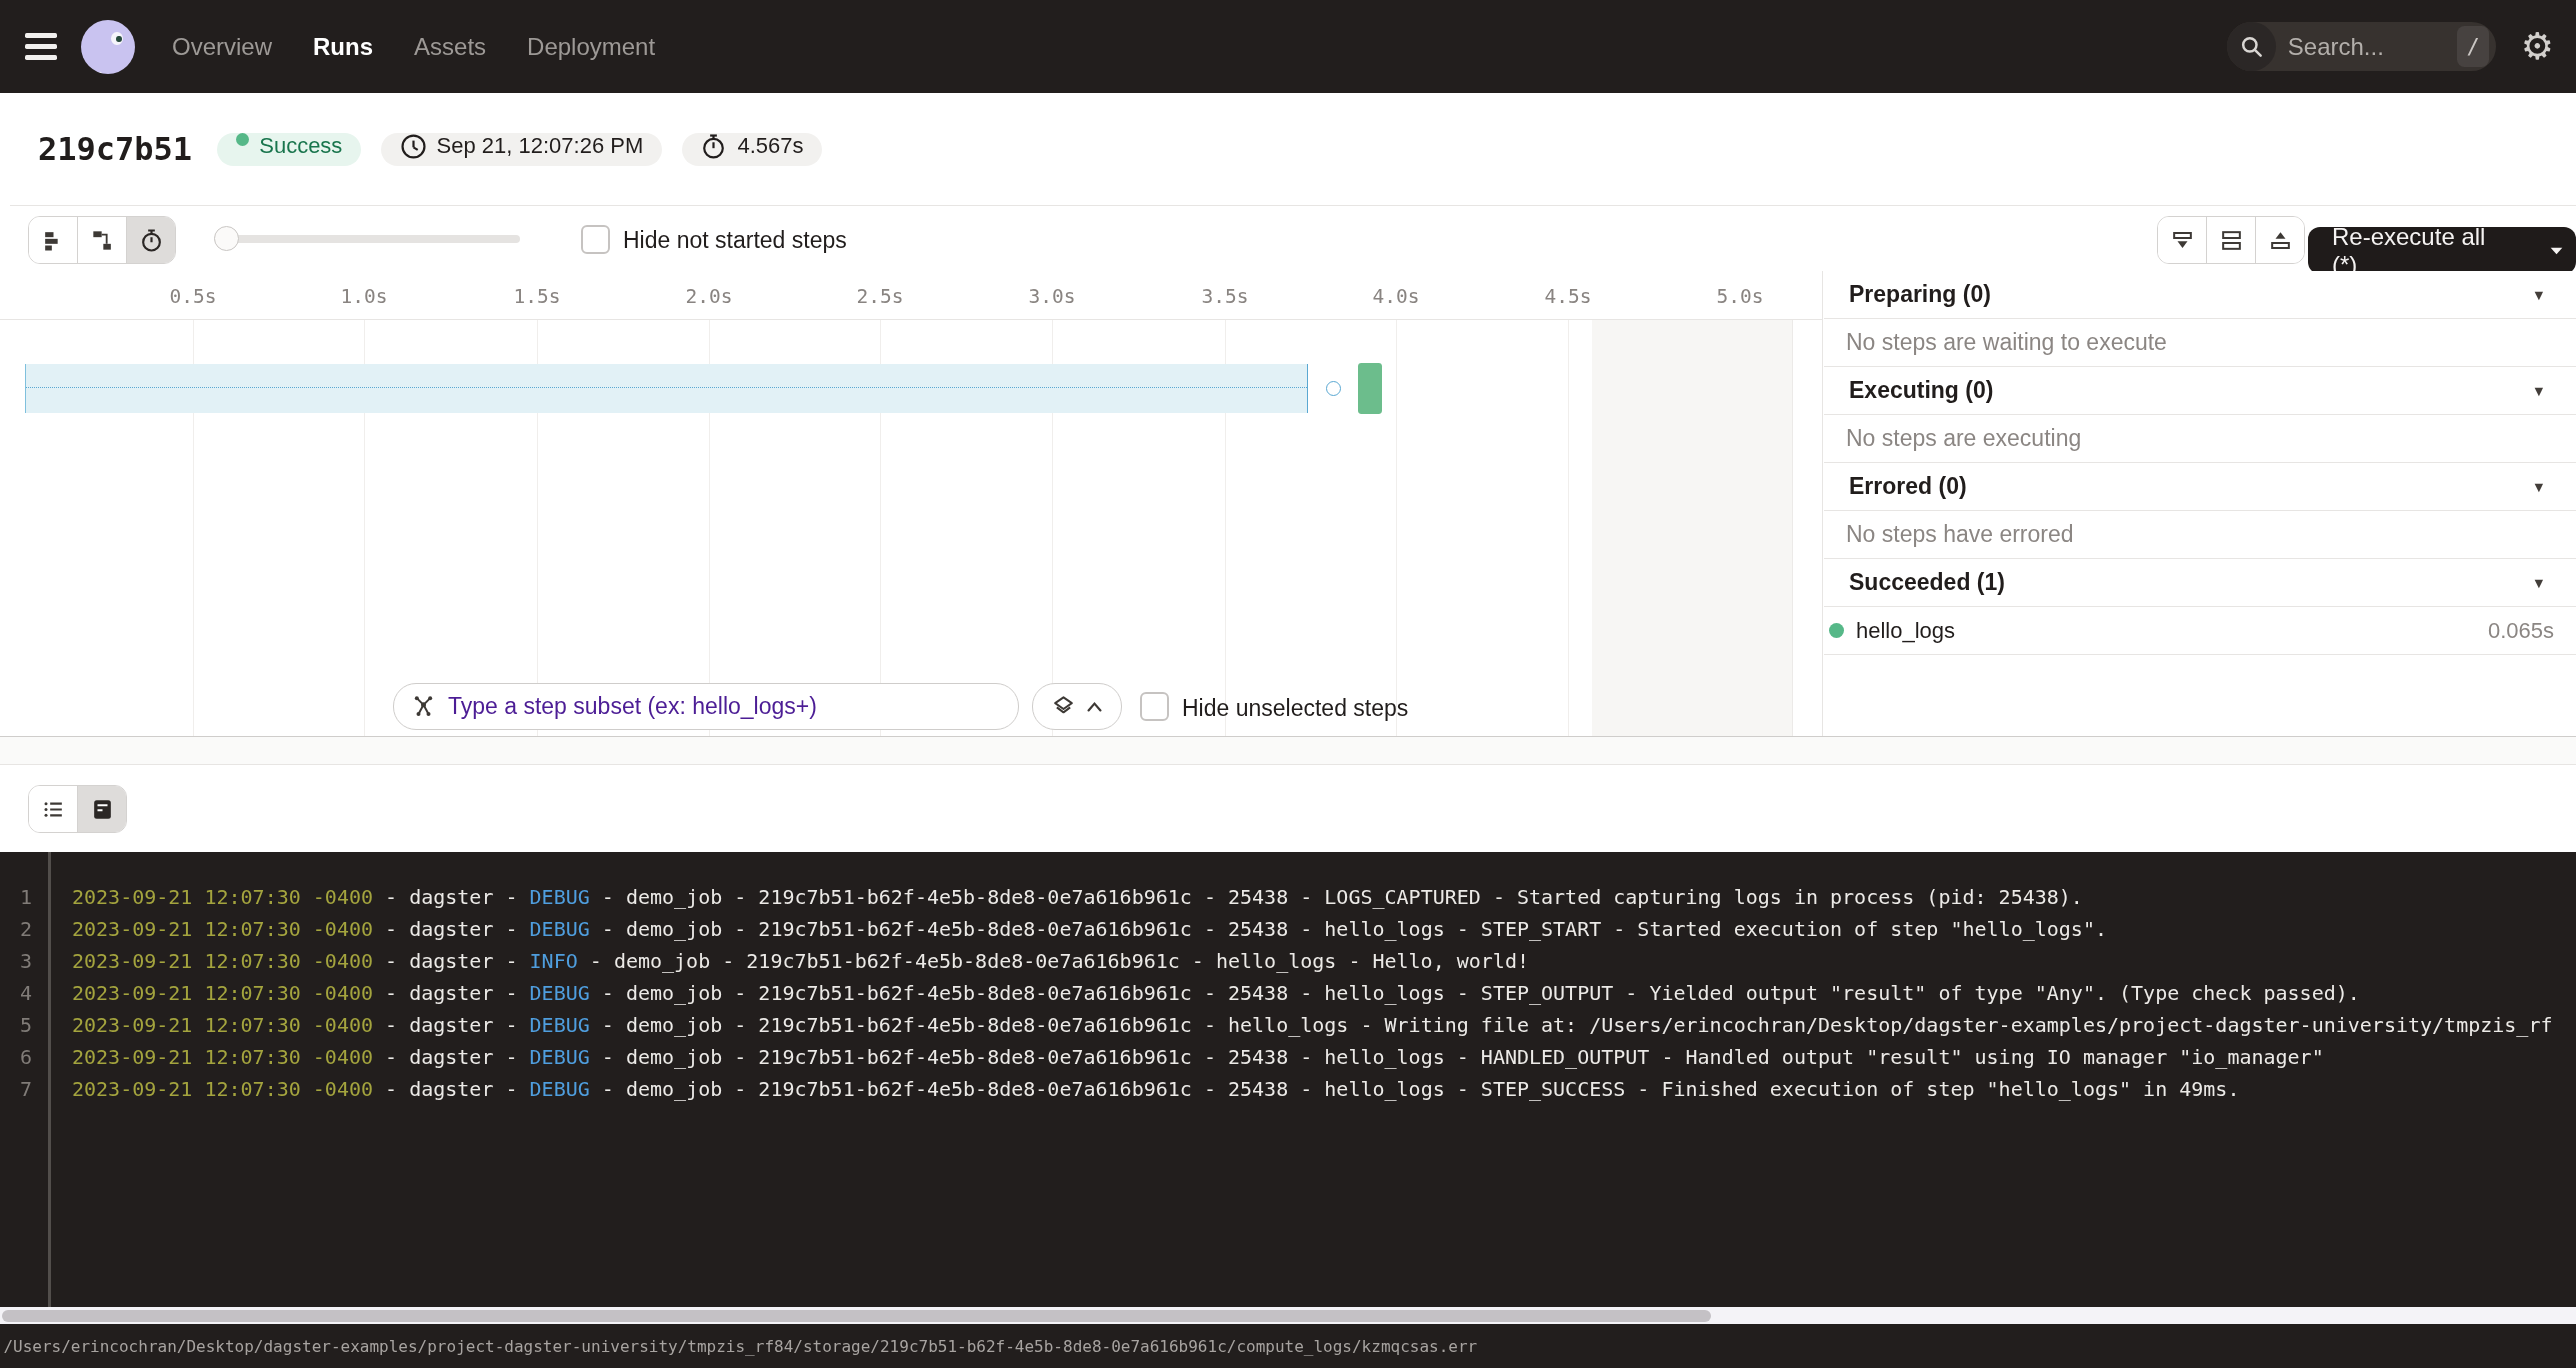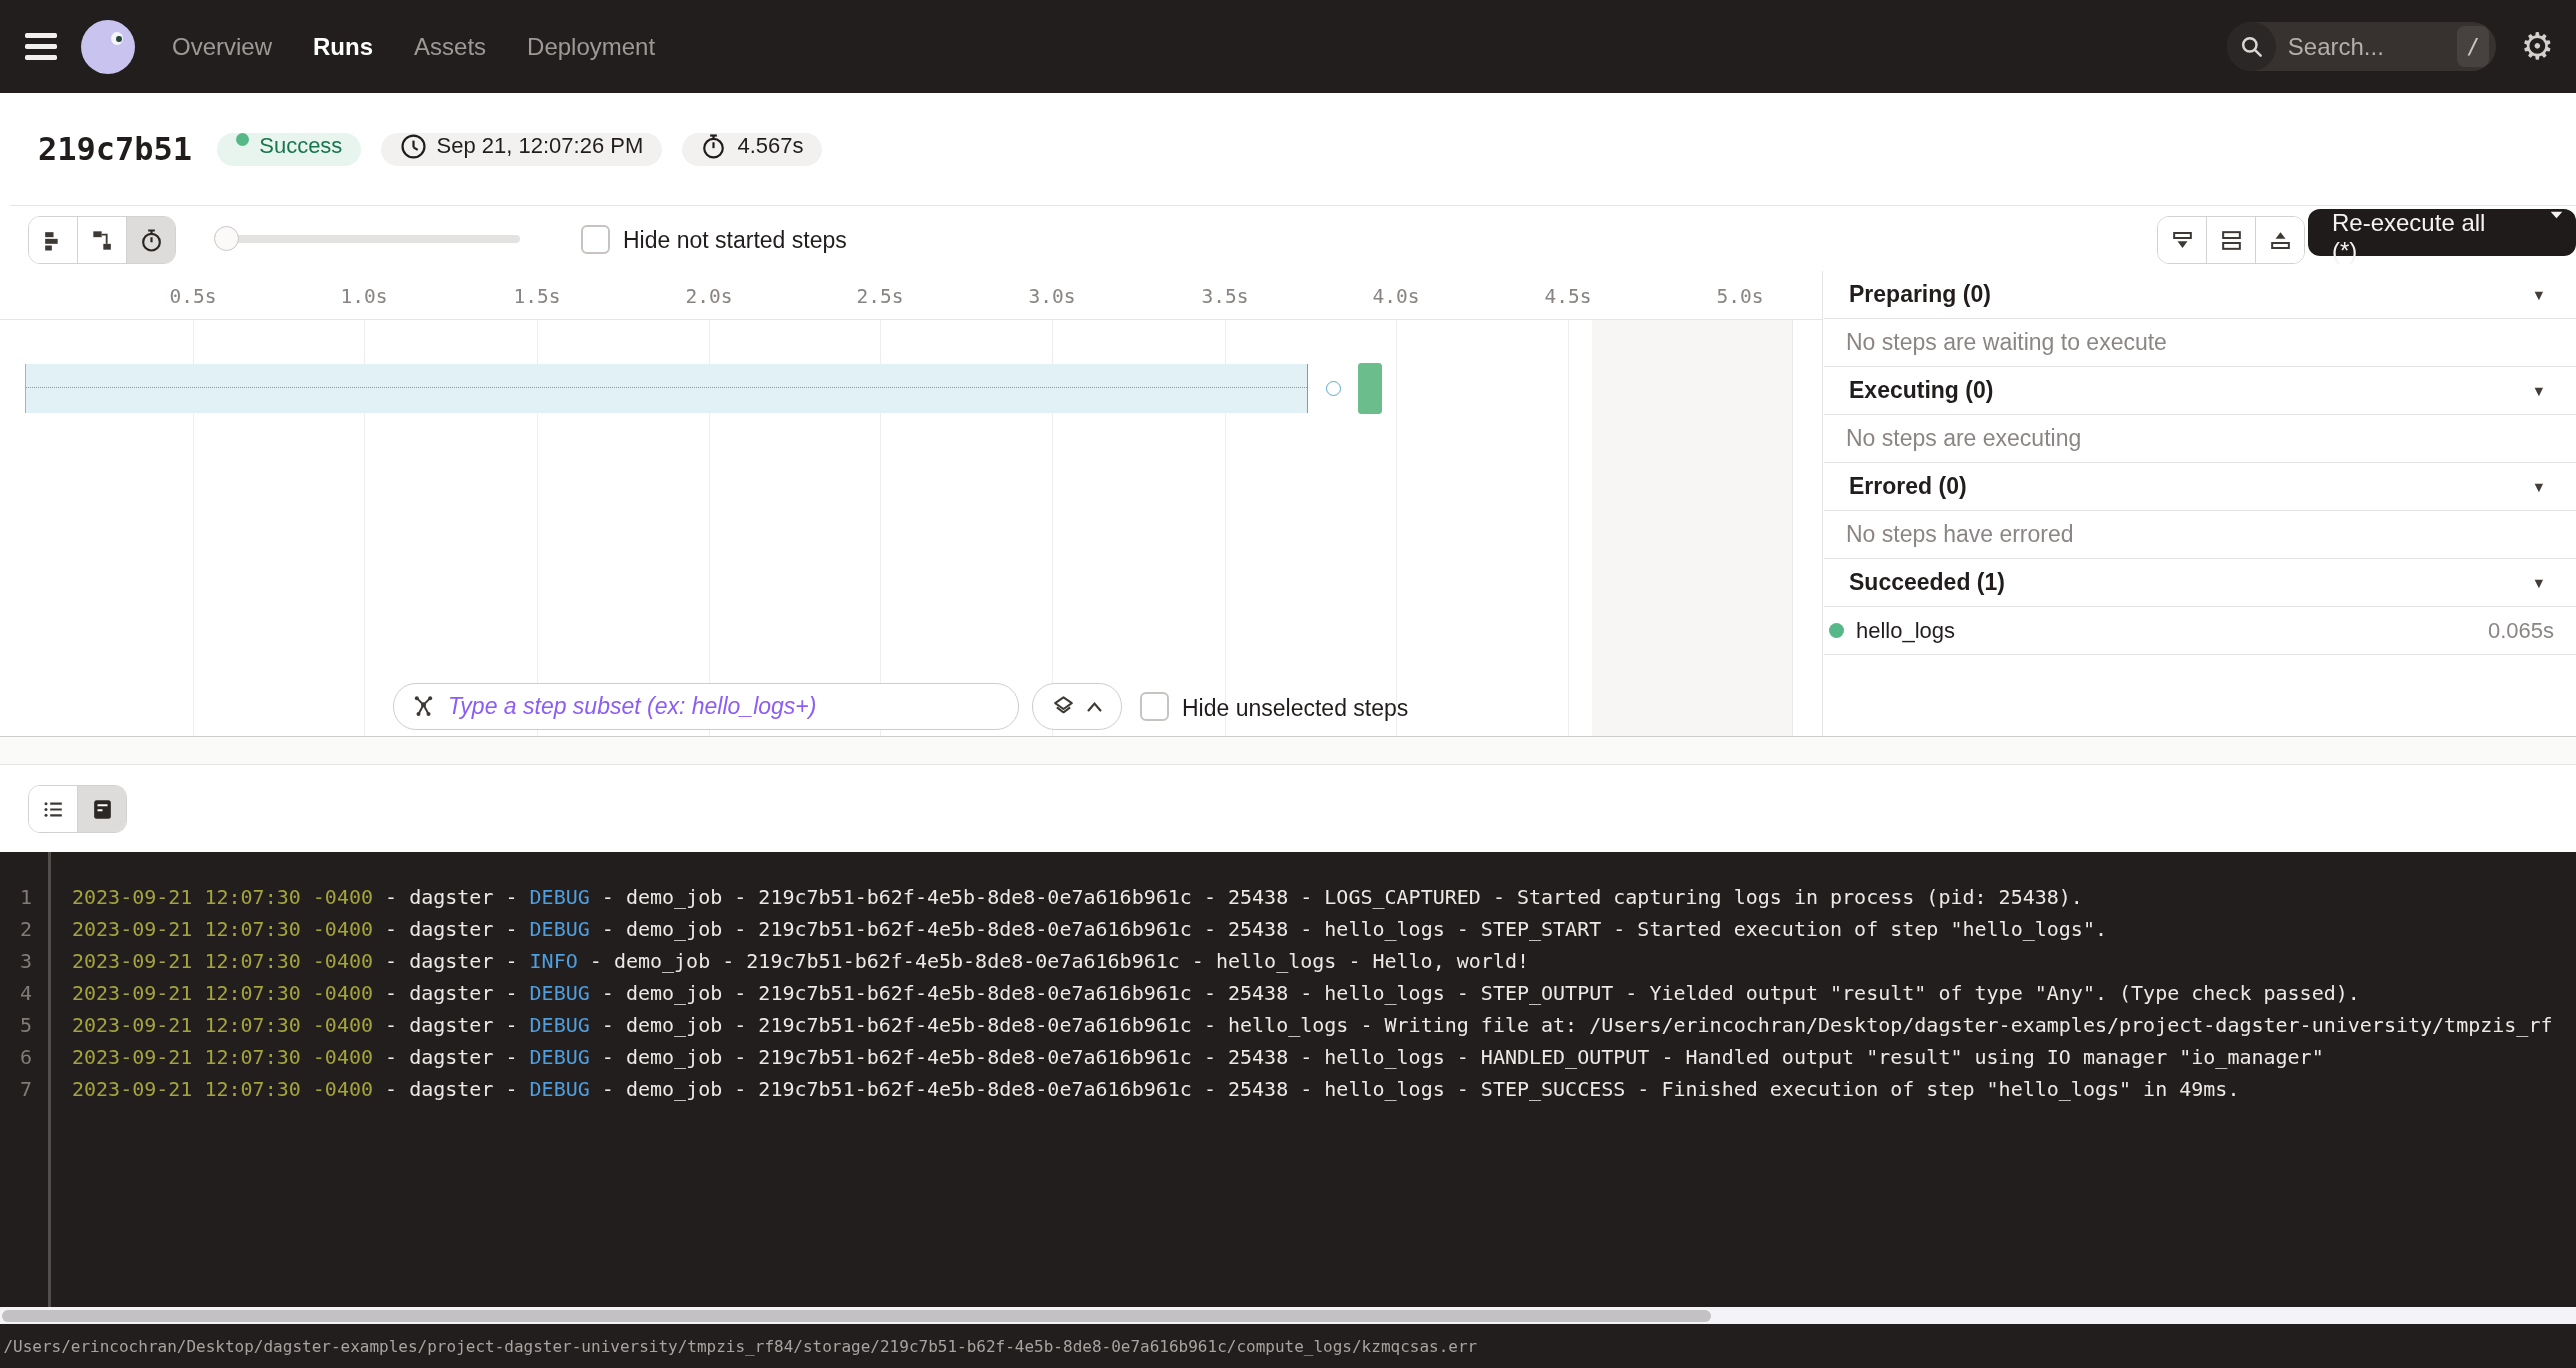--- a/index.html
+++ b/index.html
@@ -47,42 +47,42 @@
   .toolbar{position:absolute;top:206px;left:0;right:0;height:65px;background:#fff;}
   .seggroup{position:absolute;display:flex;border:1.7px solid #d4d2d0;border-radius:12px;overflow:hidden;background:#fff;}
   .seg{width:48px;height:46px;display:flex;align-items:center;justify-content:center;cursor:pointer;background:#fff;}
   .seg + .seg{border-left:1.7px solid #d4d2d0;}
   .seg.selected{background:#dedcda;}
   .slider-track{position:absolute;left:214px;top:29px;width:306px;height:7.6px;border-radius:4.2px;background:#e5e3e1;}
   .slider-handle{position:absolute;left:214px;top:19.5px;width:25px;height:25px;border-radius:50%;
                  background:#fbfaf9;border:1.7px solid #c9c6c4;box-sizing:border-box;cursor:pointer;}
   .checkbox{width:29px;height:29px;border:2.5px solid #c6c3c1;border-radius:6px;background:#fff;box-sizing:border-box;cursor:pointer;}
   .cb-label{font-size:23px;color:#211d1c;}
-  .reexec{position:absolute;left:2308px;top:3px;height:47px;background:#1f1b1a;border-radius:12px;
-          display:flex;align-items:flex-start;color:#f5f3f2;}
+  .reexec{position:absolute;left:2308px;top:21px;height:47px;background:#1f1b1a;border-radius:12px;
+          display:flex;align-items:center;color:#f5f3f2;}
   .reexec .main{padding:0 24px;font-size:24px;display:flex;align-items:center;cursor:pointer;}
   .reexec .divider{width:0.8px;background:#55504d;}
   .reexec .chev{width:39px;display:flex;align-items:center;justify-content:center;font-size:17px;cursor:pointer;}
 
   
   .gantt{position:absolute;top:271px;left:0;width:1823px;height:465px;border-right:0.8px solid #e7e5e3;box-sizing:border-box;background:#fff;}
   .tl-header{position:absolute;top:0;left:0;right:0;height:48px;border-bottom:0.8px solid #e7e5e3;}
   .tick{position:absolute;top:13.5px;transform:translateX(-50%);font-size:19.5px;color:#898481;}
   .gantt-body{position:absolute;top:49px;left:0;right:0;bottom:0;}
   .gridline{position:absolute;top:0;bottom:0;width:0.8px;background:#f0eeec;}
   .afterrun{position:absolute;left:1592px;width:200px;top:0;bottom:0;background:#f7f6f4;border-right:0.8px solid #eceae8;}
   .waitband{position:absolute;left:25px;width:1283px;top:44px;height:49px;background:#e2f1f6;
             border-left:1.7px solid #7fc0dd;border-right:1.7px solid #5aa8d2;box-sizing:border-box;}
   .waitband .dotline{position:absolute;left:0;right:0;top:23px;border-top:1.7px dotted #5aa8d2;}
   .marker-circle{position:absolute;left:1326px;top:61px;width:15px;height:15px;border-radius:50%;
                  border:1.7px solid #5aa8d2;background:#fff;box-sizing:border-box;}
   .stepbar{position:absolute;left:1358px;top:43px;width:24px;height:51px;border-radius:3.4px;background:#6cbd8c;cursor:pointer;}
   .stepinput{position:absolute;left:393px;top:363px;width:626px;height:47px;border:1.7px solid #cfcdcb;border-radius:23px;
              background:#fff;display:flex;align-items:center;box-sizing:border-box;padding-left:17px;gap:12px;}
-  .stepinput .ph{color:#8b5cf6;font-size:23px;font-style:italic;}
+  .stepinput .ph{color:#4c1d95;font-size:23px;}
   .layersbtn{position:absolute;left:1032px;top:363px;width:90px;height:47px;border:1.7px solid #cfcdcb;border-radius:23px;
              background:#fff;display:flex;align-items:center;justify-content:center;gap:10px;box-sizing:border-box;cursor:pointer;}
 
   
   .rpanel{position:absolute;top:271px;left:1824px;right:0;height:465px;background:#fff;}
   .prow{height:48px;border-bottom:0.8px solid #e7e5e3;display:flex;align-items:center;box-sizing:border-box;}
   .prow.head{justify-content:space-between;padding:0 30px 0 25px;cursor:pointer;}
   .prow.head .ttl{font-size:23px;font-weight:bold;}
   .prow.head .caret{font-size:14.4px;color:#433e3a;}
   .prow.empty{padding-left:22px;color:#8b8683;font-size:23px;}

